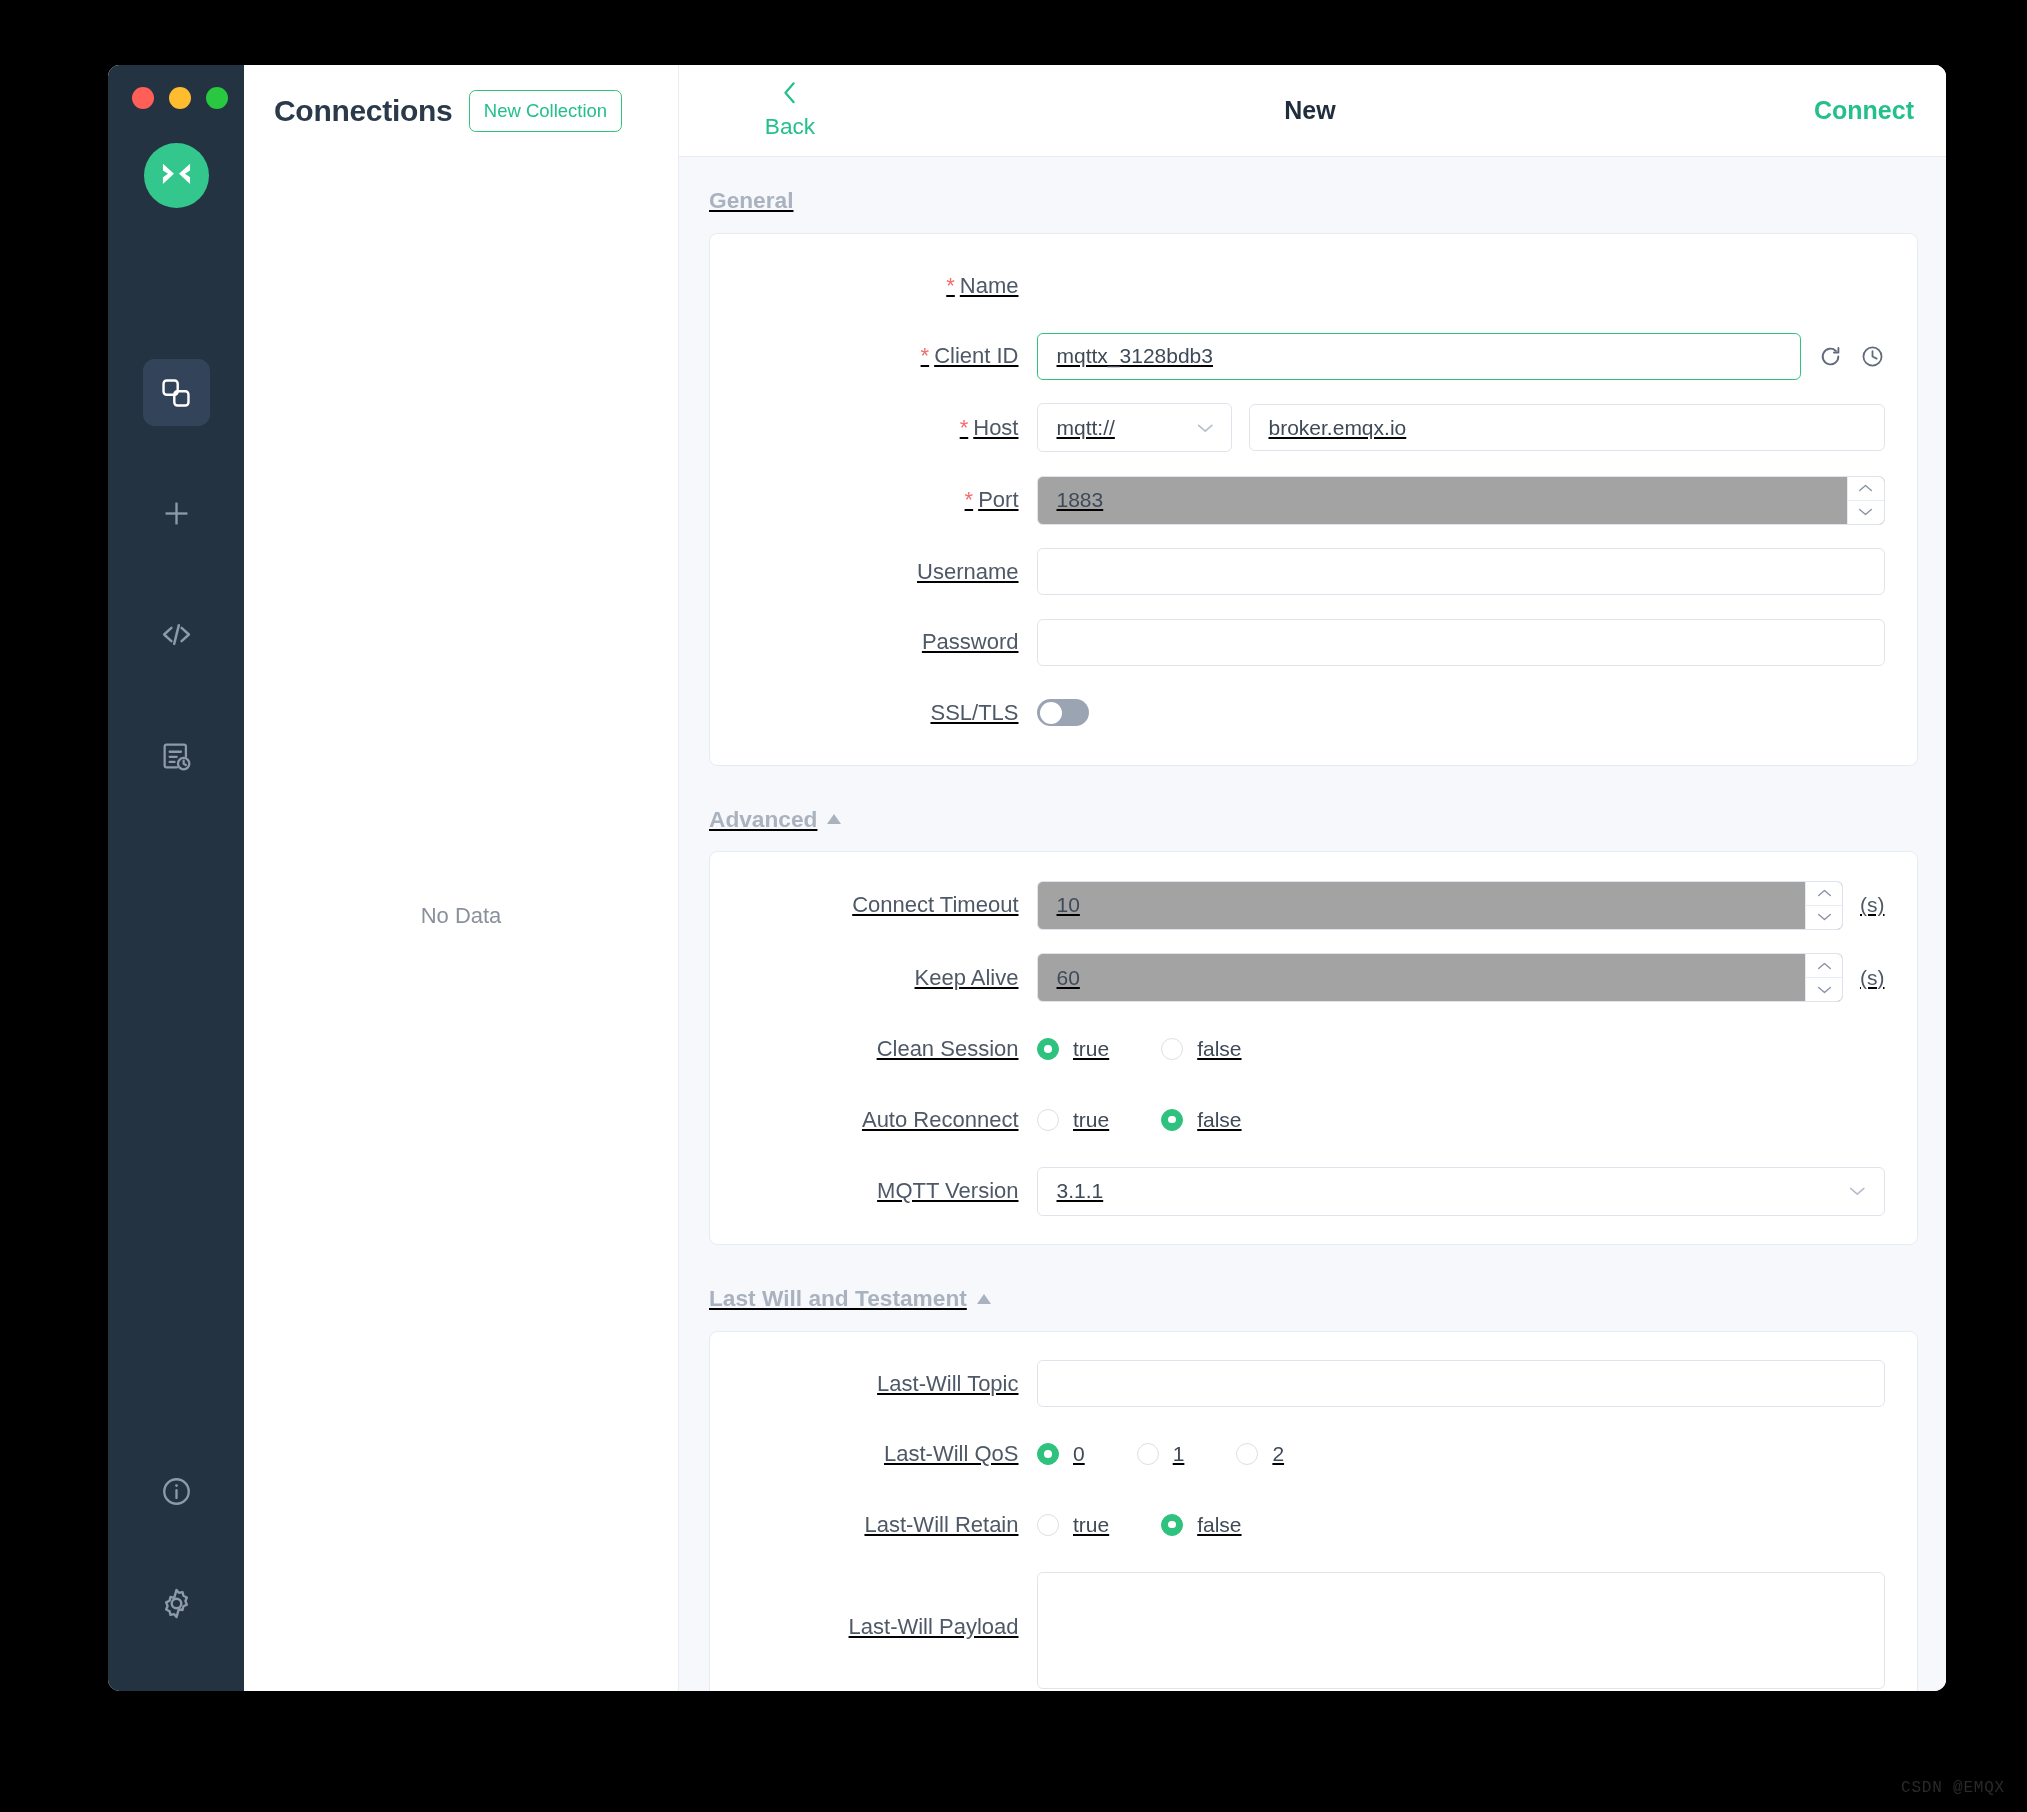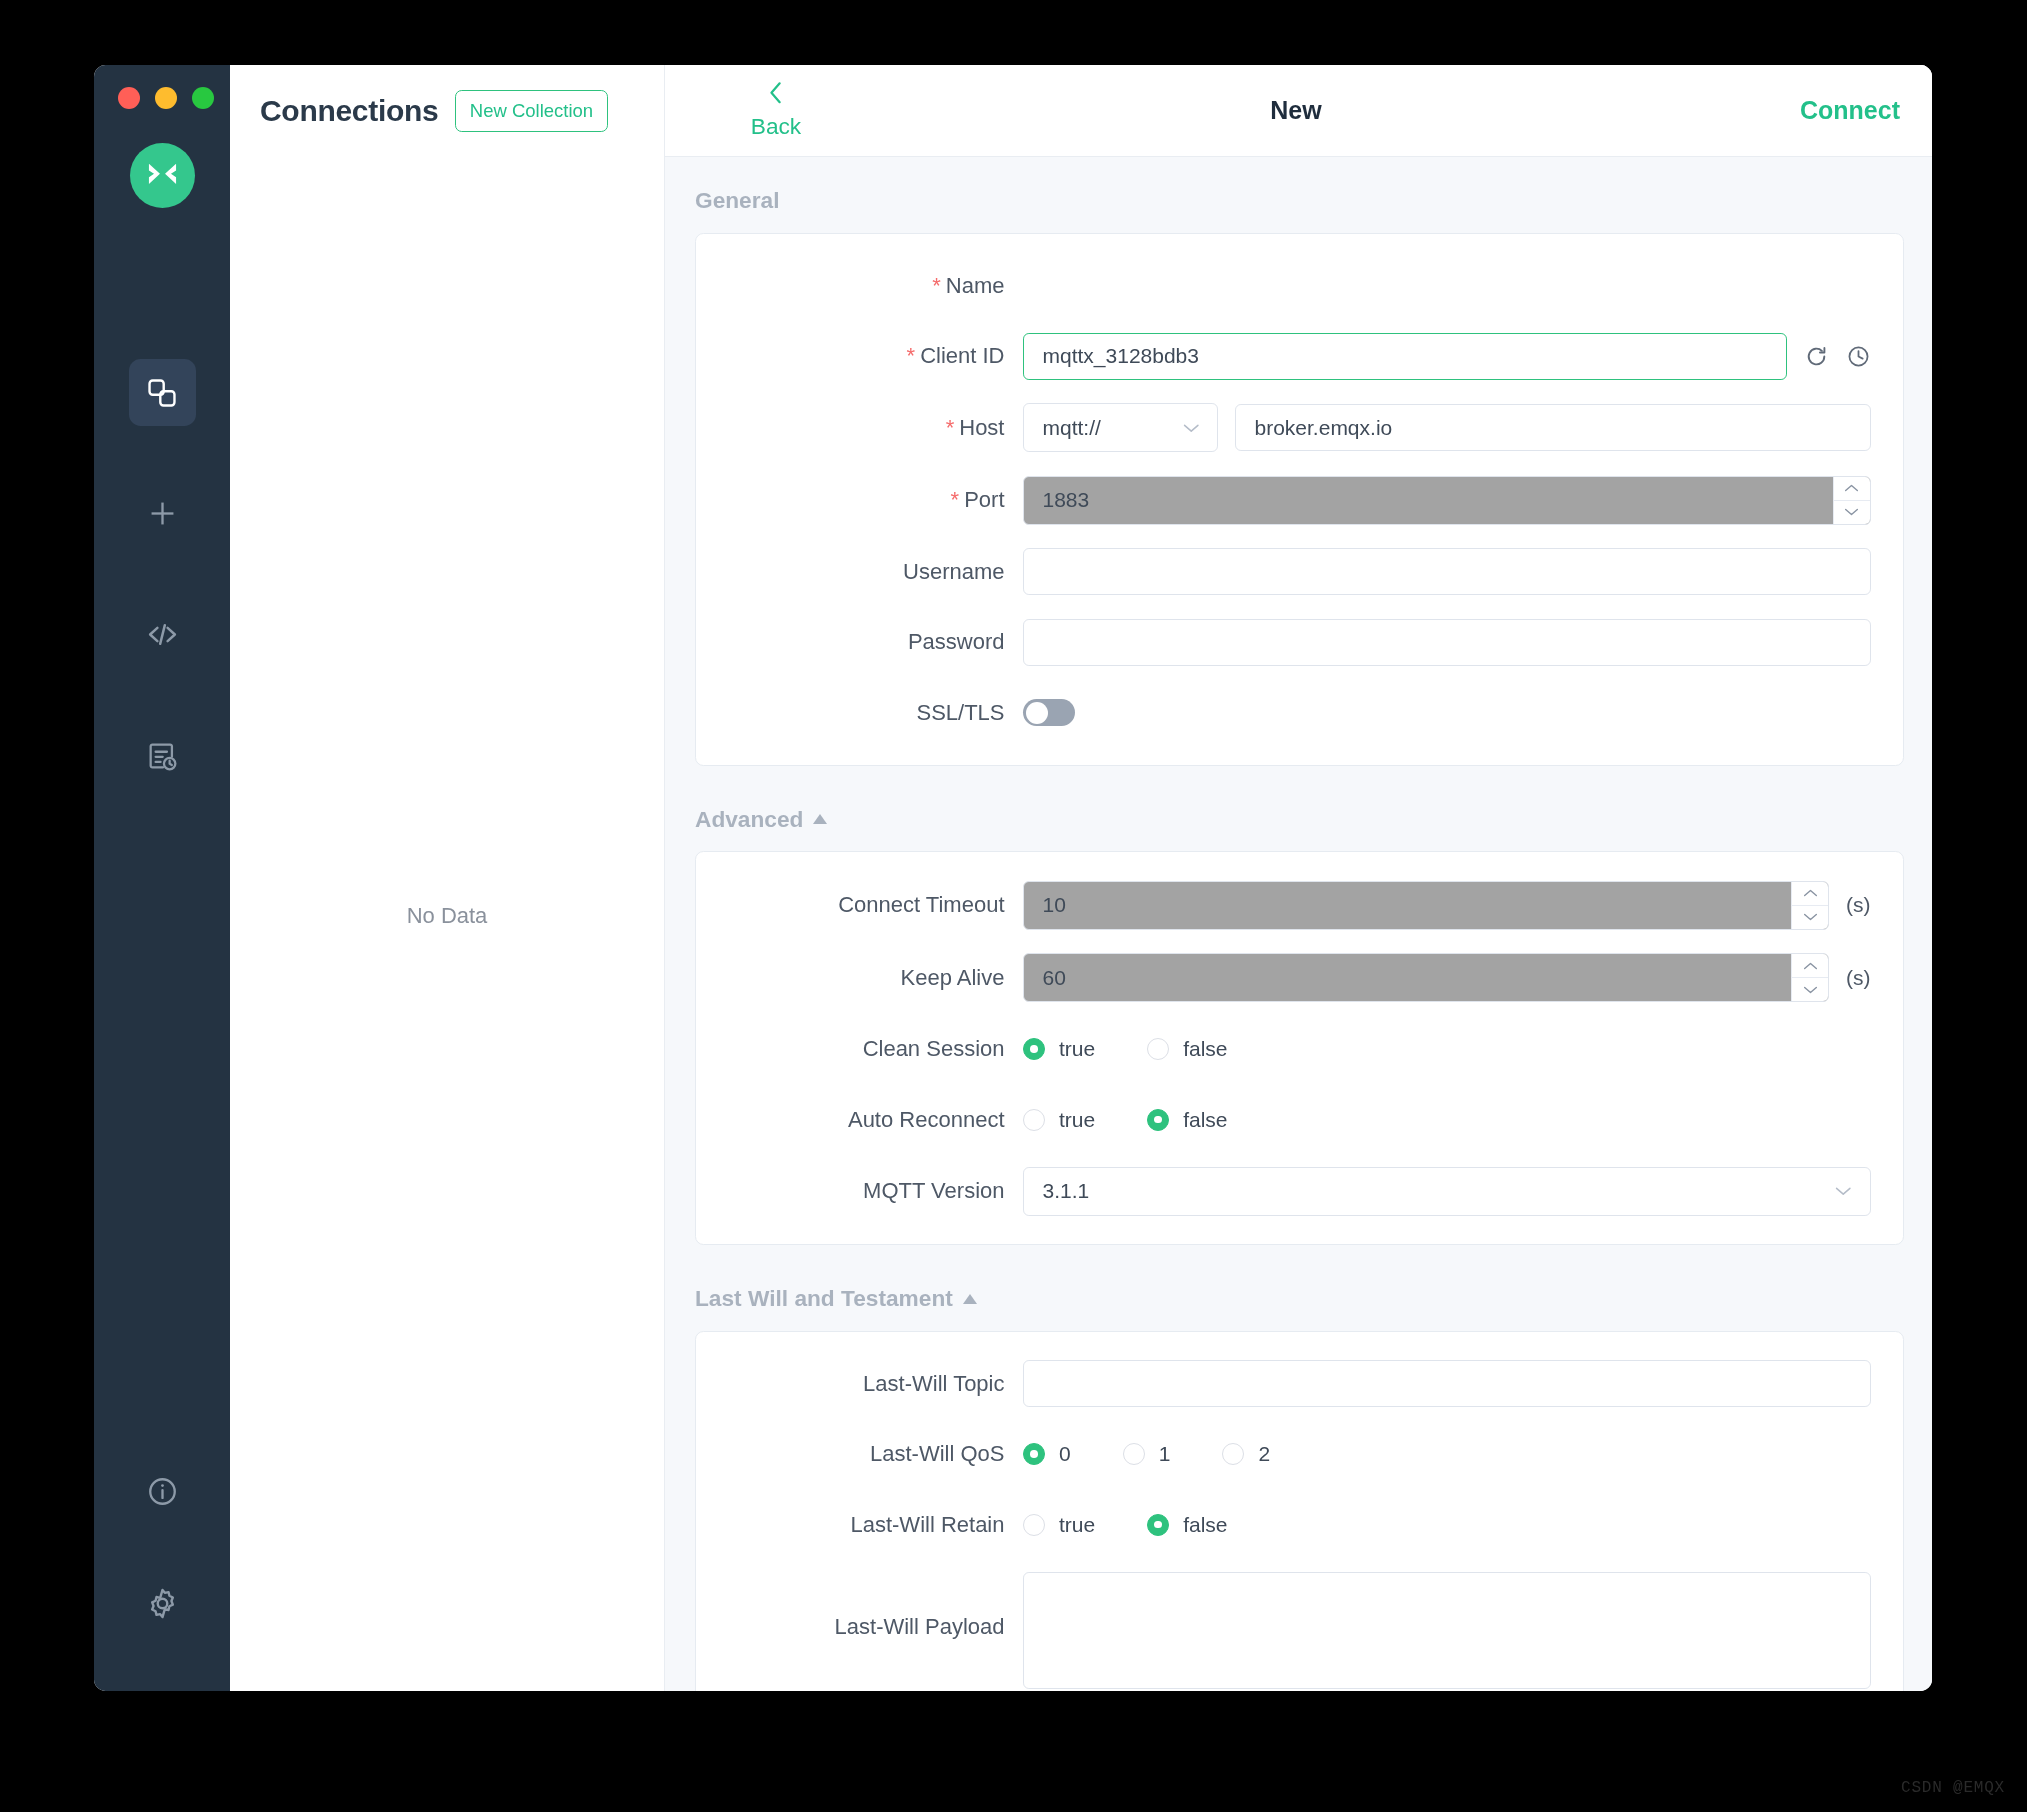--- a/index.html
+++ b/index.html
@@ -8,21 +8,21 @@
     width: 2027px;
     height: 1812px;
     background: #000000;
     font-family: "Liberation Sans", sans-serif;
     overflow: hidden;
   }
 
   
   #app-window {
     position: absolute;
-    left: 94px;
+    left: 108px;
     top: 65px;
     width: 1838px;
     height: 1626px;
     border-radius: 11.7px;
     overflow: hidden;
     display: flex;
     background: #ffffff;
     box-shadow: 0 8.4px 34px rgba(0,0,0,.35);
   }
 
@@ -165,21 +165,21 @@
     cursor: pointer;
     font-weight: bold;
   }
 
   #form-scroll {
     flex: 1;
     overflow: hidden;
     padding: 0 28.5px 0 0;
     position: relative;
   }
-  #form-inner { padding: 0 0 0 0; }
+  #form-inner { padding: 0 0 0 0; text-decoration: underline; }
 
   .section-title {
     font-size: 22.7px;
     font-weight: bold;
     color: #a9b2be;
     padding: 30px 0 18.5px 30px;
     display: flex;
     align-items: center;
     gap: 10px;
   }

